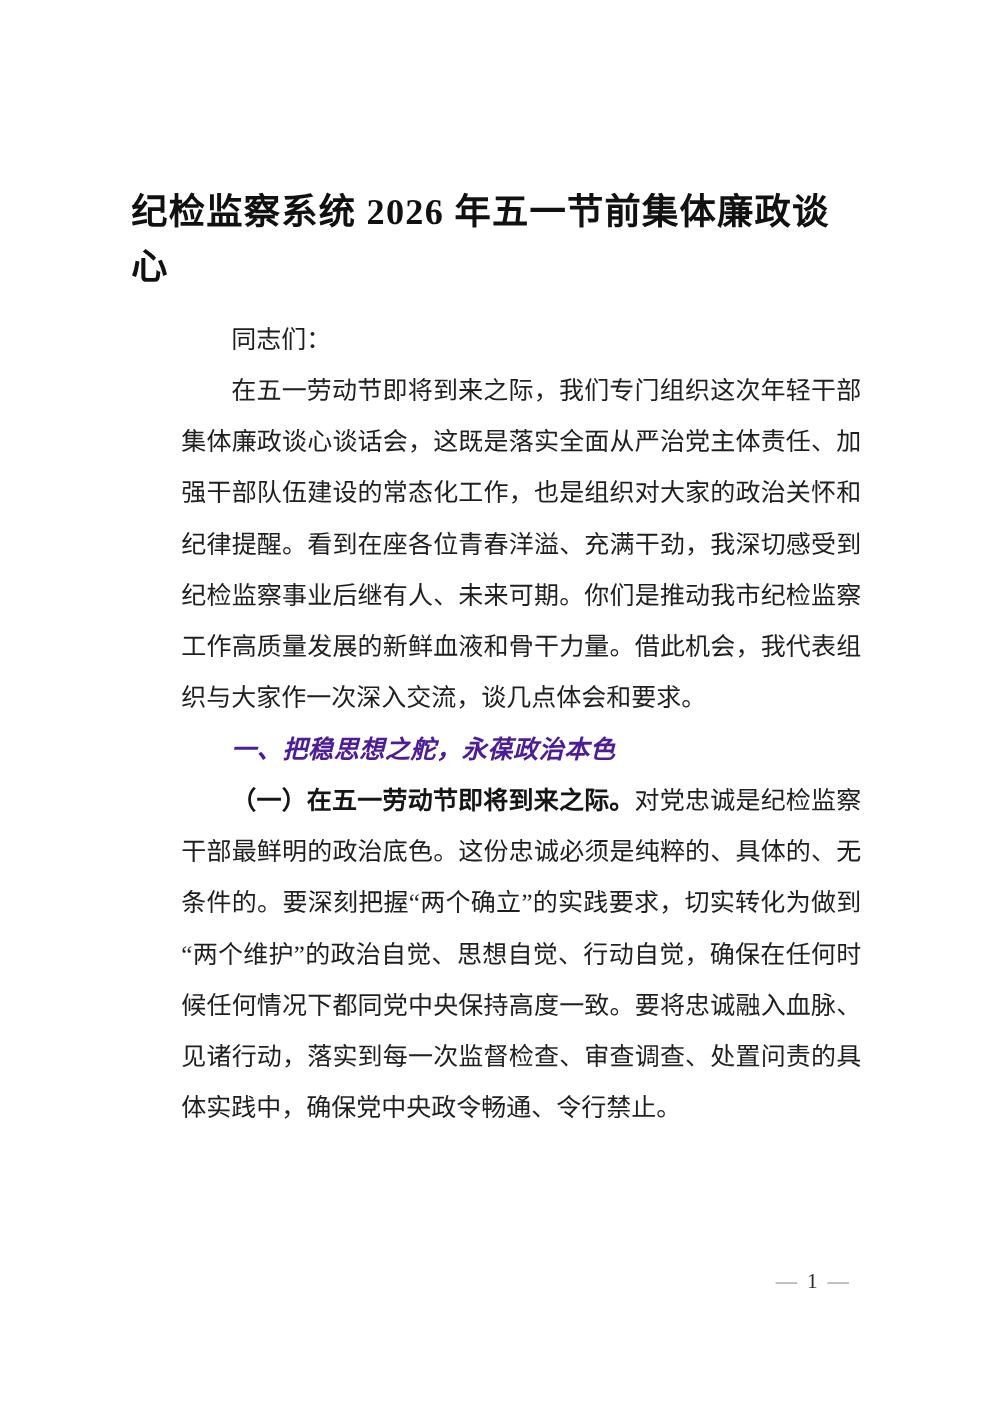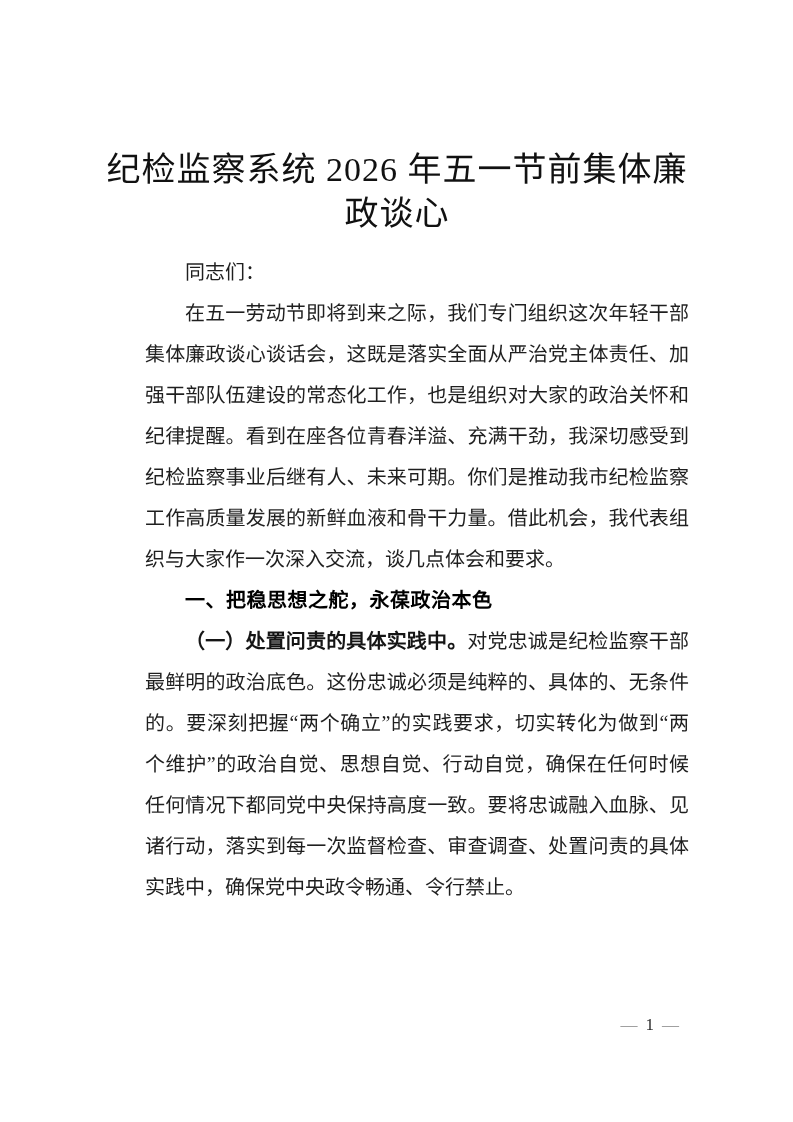--- a/index.html
+++ b/index.html
@@ -14,43 +14,44 @@
     font-family: "Liberation Serif", "DejaVu Serif", serif;
     color: #1f1f1f;
   }
   .content {
     position: absolute;
     left: 105px;
     top: 148px;
     width: 584px;
   }
   .doc-title {
-    font-size: 34px;
-    font-weight: normal;
+    font-size: 29px;
+    font-weight: bold;
     line-height: 44px;
-    text-align: center;
+    text-align: left;
     letter-spacing: 1px;
     color: #111111;
   }
   .doc-body {
     margin-top: 16px;
     font-size: 20px;
     line-height: 41px;
     text-align: justify;
     margin-left: 40px;
   }
   .doc-body p { text-indent: 2em; }
   .salutation { text-indent: 0; }
   .section-heading {
     font-family: "Liberation Sans", "DejaVu Sans", sans-serif;
     font-weight: bold;
     font-size: 20px;
     text-indent: 2em;
-    color: #000000;
+    color: #4c1d95;
     letter-spacing: 0.5px;
+    font-style: italic;
   }
   .point-lead {
     font-weight: bold;
     color: #151515;
   }
   .page-footer {
     position: absolute;
     top: 1012px;
     right: 112px;
     font-size: 17px;
@@ -73,20 +74,20 @@
     </div>
 
     <div class="doc-body">
       <p class="salutation">同志们：</p>
 
       <p>在五一劳动节即将到来之际，我们专门组织这次年轻干部集体廉政谈心谈话会，这既是落实全面从严治党主体责任、加强干部队伍建设的常态化工作，也是组织对大家的政治关怀和纪律提醒。看到在座各位青春洋溢、充满干劲，我深切感受到纪检监察事业后继有人、未来可期。你们是推动我市纪检监察工作高质量发展的新鲜血液和骨干力量。借此机会，我代表组织与大家作一次深入交流，谈几点体会和要求。</p>
 
       <p class="section-heading">一、把稳思想之舵，永葆政治本色</p>
 
 
-      <p><span class="point-lead">（一）处置问责的具体实践中。</span><span>对党忠诚是纪检监察干部最鲜明的政治底色。这份忠诚必须是纯粹的、具体的、无条件的。要深刻把握“两个确立”的实践要求，切实转化为做到“两个维护”的政治自觉、思想自觉、行动自觉，确保在任何时候任何情况下都同党中央保持高度一致。要将忠诚融入血脉、见诸行动，落实到每一次监督检查、审查调查、处置问责的具体实践中，确保党中央政令畅通、令行禁止。</span></p>
+      <p><span class="point-lead">（一）在五一劳动节即将到来之际。</span><span>对党忠诚是纪检监察干部最鲜明的政治底色。这份忠诚必须是纯粹的、具体的、无条件的。要深刻把握“两个确立”的实践要求，切实转化为做到“两个维护”的政治自觉、思想自觉、行动自觉，确保在任何时候任何情况下都同党中央保持高度一致。要将忠诚融入血脉、见诸行动，落实到每一次监督检查、审查调查、处置问责的具体实践中，确保党中央政令畅通、令行禁止。</span></p>
     </div>
   </div>
 
   <div class="page-footer">
     <span class="footer-dash">—</span><span class="footer-num">1</span><span class="footer-dash">—</span>
   </div>
 </div>
 
 </body></html>

